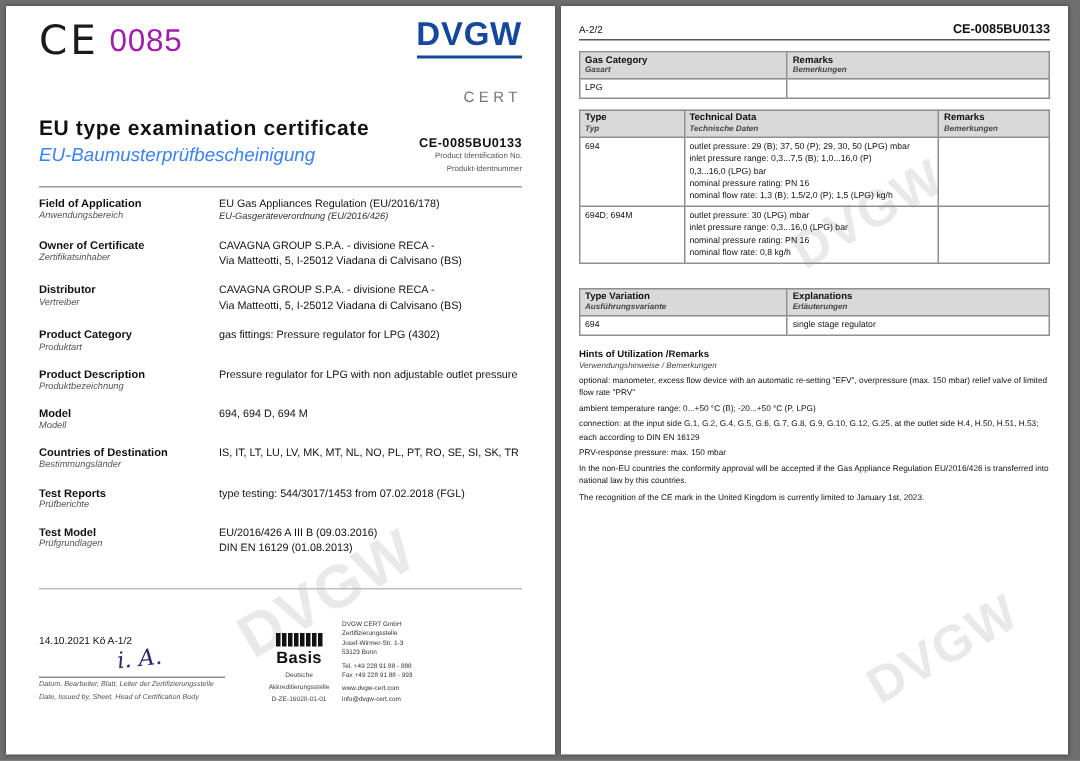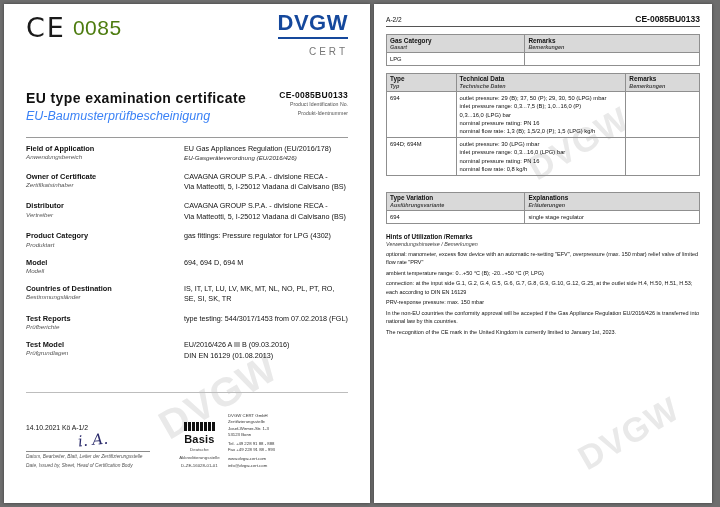--- a/index.html
+++ b/index.html
@@ -62,48 +62,48 @@
     gap: 7px;
   }
   .ce-glyph {
     font-size: 27px;
     letter-spacing: 2px;
     color: #1a1a1a;
     font-family: "DejaVu Sans", sans-serif;
   }
   .ce-num {
     font-size: 21px;
-    color: #4d7c0f;
+    color: #a21caf;
     letter-spacing: 0.5px;
   }
   .dvgw-logo {
     text-align: right;
     line-height: 1;
   }
   .dvgw-word {
     font-size: 22px;
     font-weight: bold;
     color: #15489c;
     letter-spacing: 0.5px;
   }
   .dvgw-cert {
     font-size: 10px;
     color: #777;
     letter-spacing: 3px;
-    margin-top: 8px;
+    margin-top: 22px;
   }
   .dvgw-rule {
     height: 2px;
     background: #15489c;
     margin-top: 3px;
     margin-bottom: 2px;
   }
 
   .title-block {
-    margin-top: 33px;
+    margin-top: 6px;
   }
   .title-en {
     font-size: 14px;
     font-weight: bold;
     color: #111;
     letter-spacing: 0.4px;
   }
   .title-de {
     font-size: 12.5px;
     font-style: italic;
@@ -133,21 +133,20 @@
     height: 1px;
     background: #9a9a9a;
     margin: 14px 0 6px 0;
   }
   .divider.thin { background: #bdbdbd; }
 
   .rows { margin-top: 4px; }
   .row {
     display: flex;
     margin-bottom: 9px;
-    gap: 38px;
   }
   .row .lbl {
     width: 120px;
     flex: 0 0 120px;
     padding-right: 6px;
     box-sizing: border-box;
   }
   .lbl-en {
     font-size: 7.4px;
     font-weight: bold;
@@ -408,20 +407,29 @@
         <div class="row">
           <div class="lbl">
             <div class="lbl-en">Product Category</div>
             <div class="lbl-de">Produktart</div>
           </div>
           <div class="val">
             <div>gas fittings: Pressure regulator for LPG (4302)</div>
           </div>
         </div>
 
+        <div class="row">
+          <div class="lbl">
+            <div class="lbl-en">Product Description</div>
+            <div class="lbl-de">Produktbezeichnung</div>
+          </div>
+          <div class="val">
+            <div>Pressure regulator for LPG with non adjustable outlet pressure</div>
+          </div>
+        </div>
 
         <div class="row">
           <div class="lbl">
             <div class="lbl-en">Model</div>
             <div class="lbl-de">Modell</div>
           </div>
           <div class="val">
             <div>694, 694 D, 694 M</div>
           </div>
         </div>

